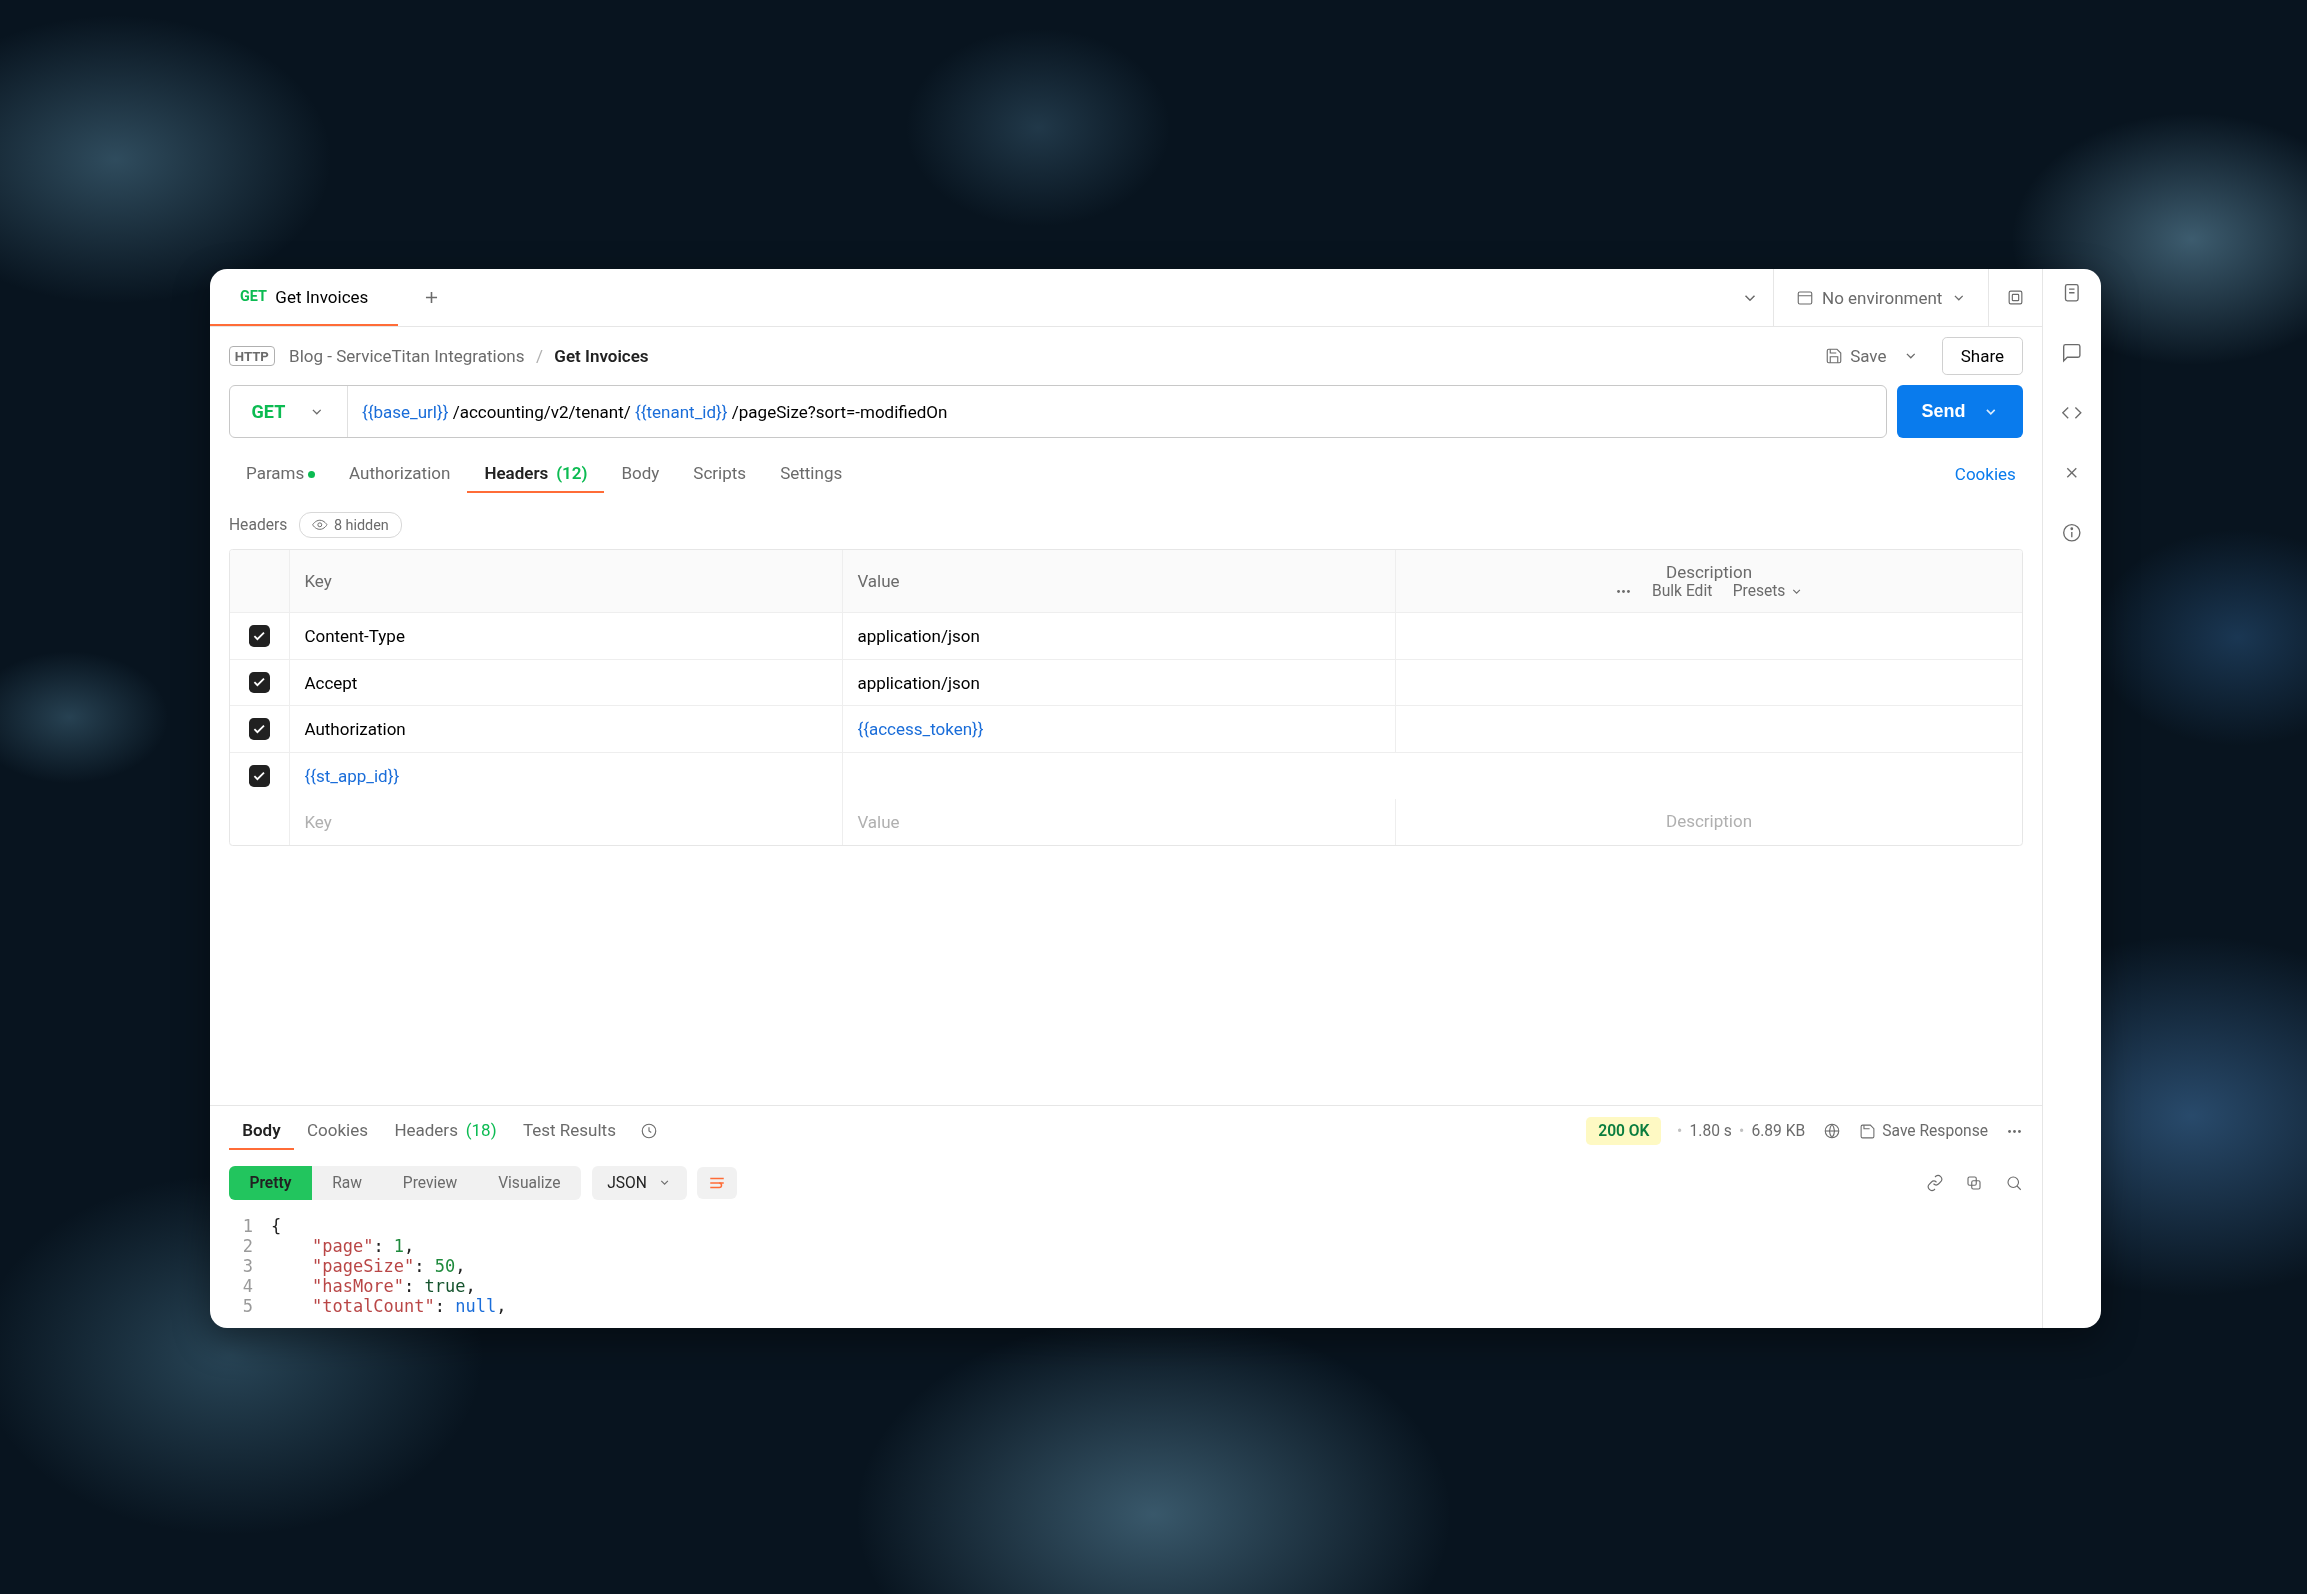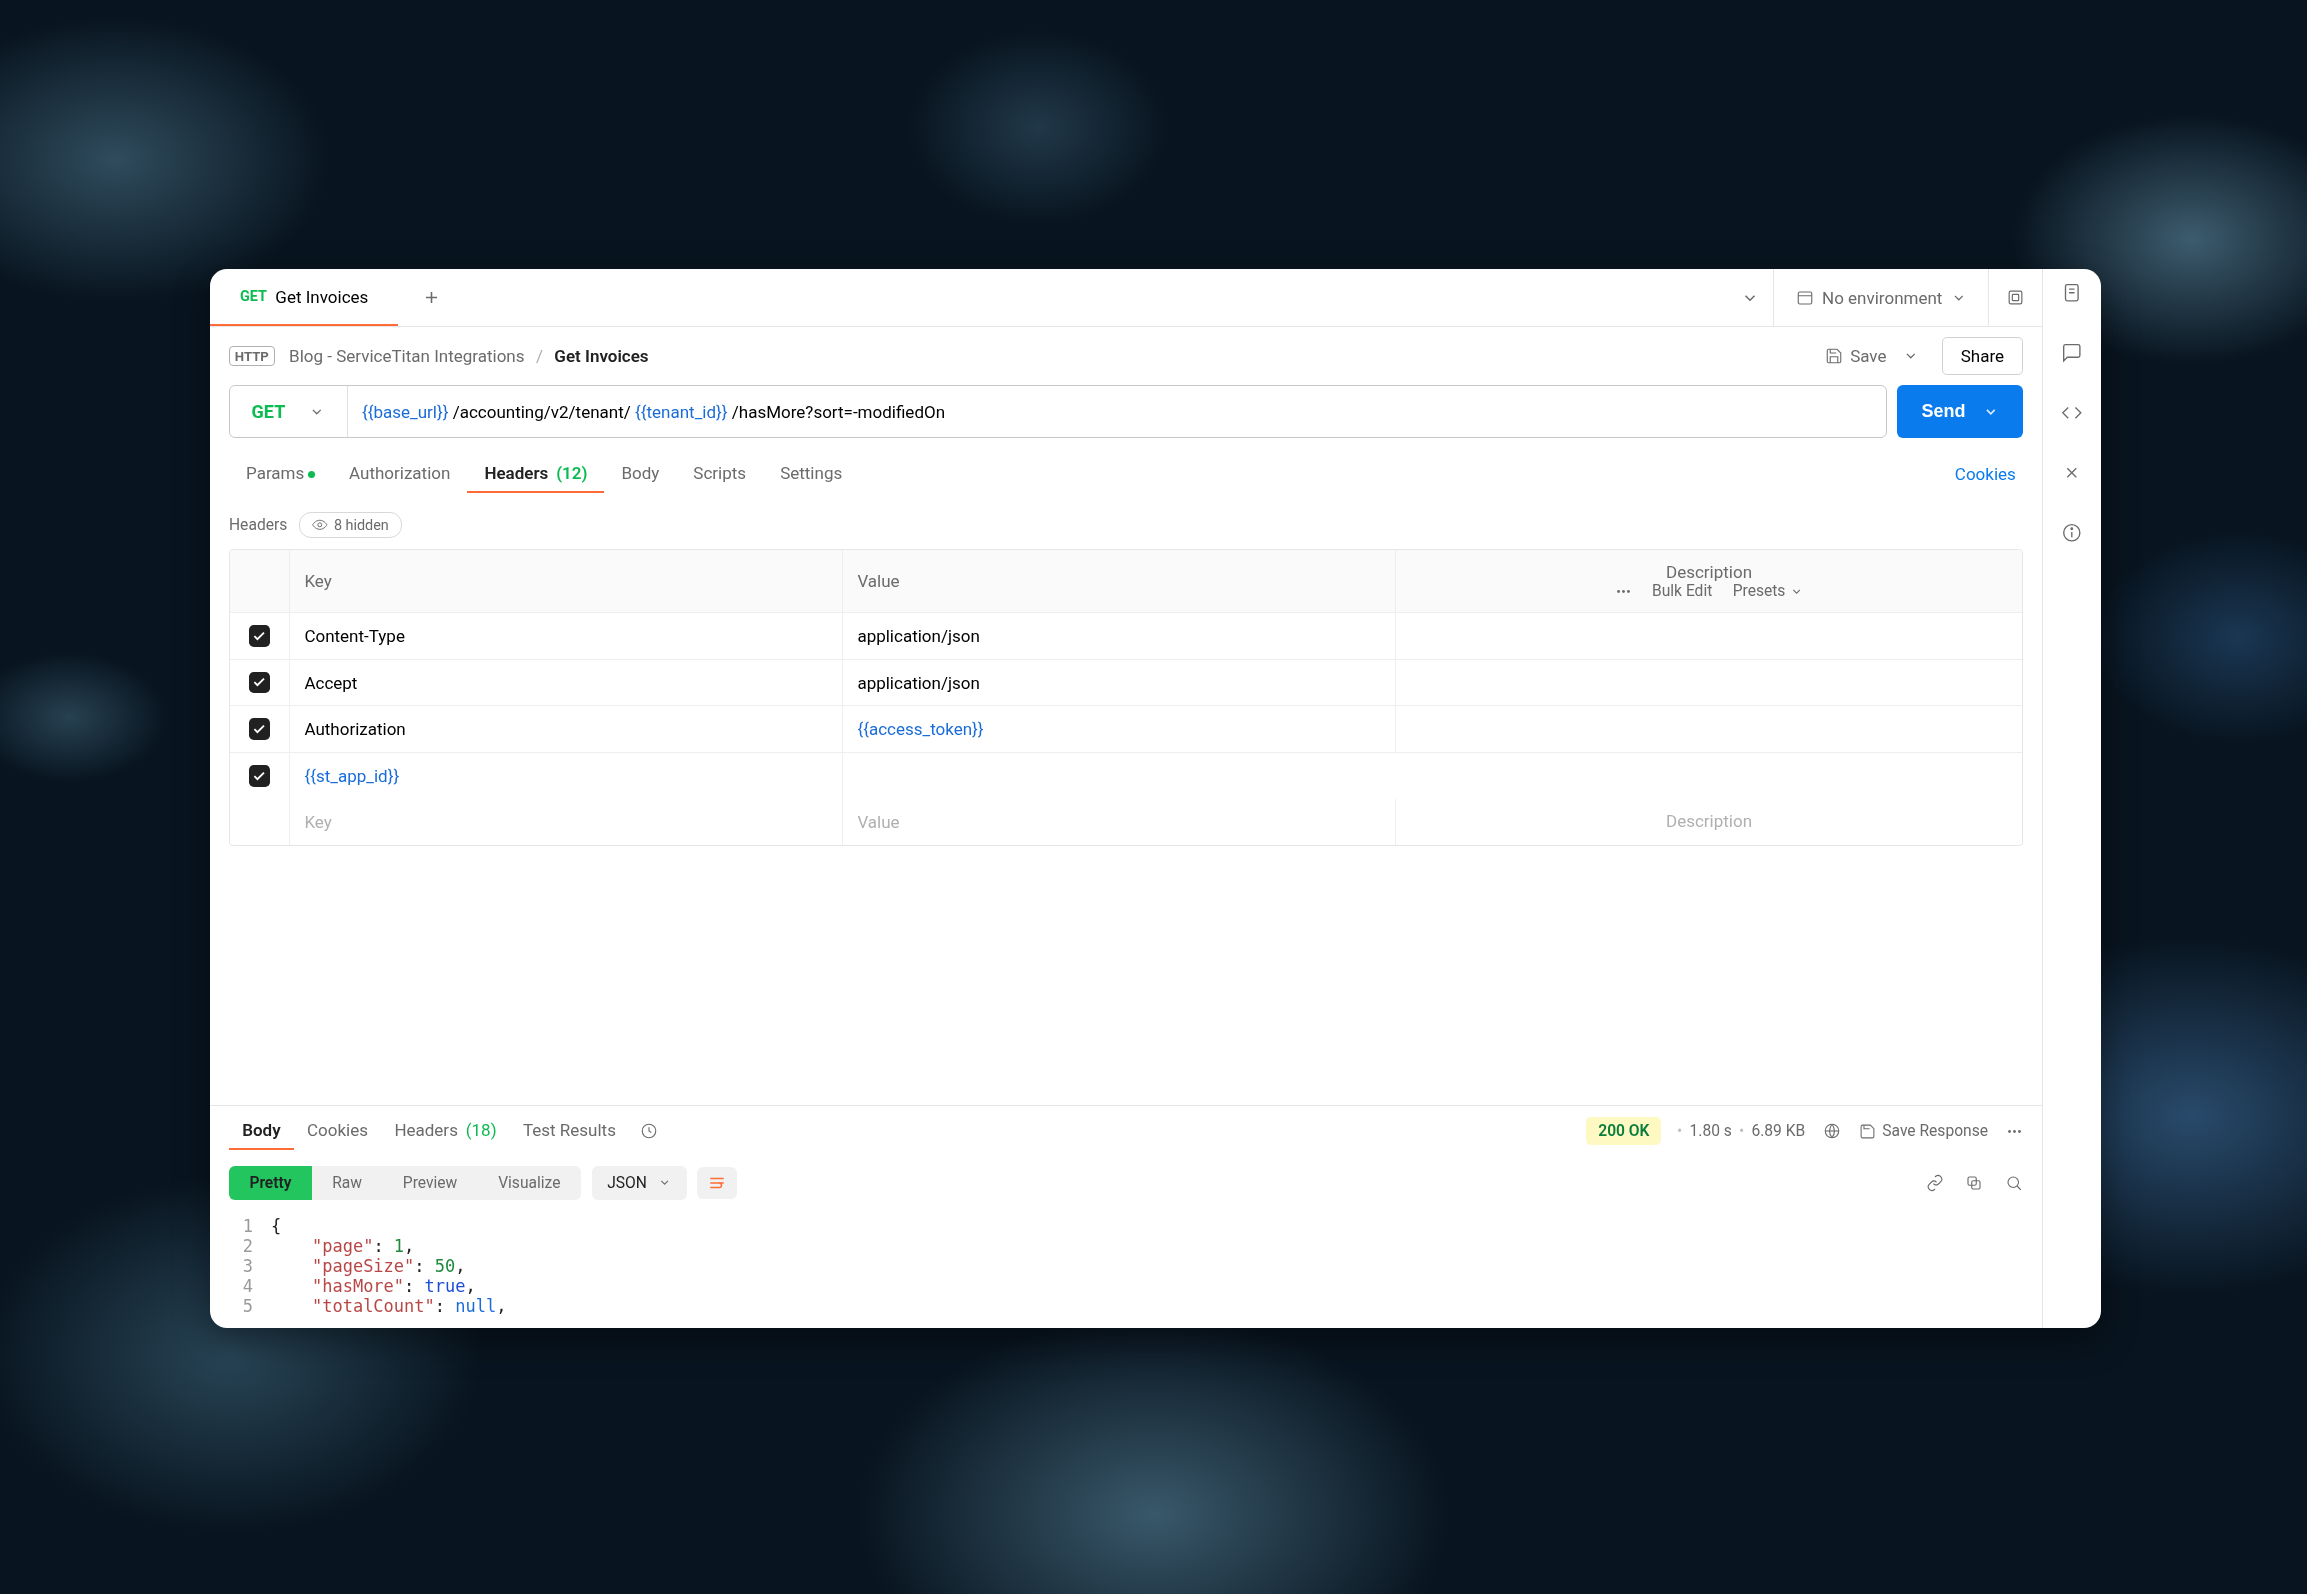--- a/index.html
+++ b/index.html
@@ -205,21 +205,21 @@
   font-family: ui-monospace, SFMono-Regular, Menlo, Consolas, monospace;
   font-size:17px; padding:6px 19px 12px;
 }
 .code-line { display:flex; }
 .lineno { width:42px; text-align:right; color:#9a9a9a; padding-right:18px; user-select:none;}
 .code-content { white-space:pre; }
 .tok-brace{color:#212121;}
 .tok-key{color:#b94646;}
 .tok-punc{color:#212121;}
 .tok-num{color:#1e8a3c;}
-.tok-bool{color:#1d4ed8;}
+.tok-bool{color:#14532d;}
 .tok-null{color:#1a6dd9;}
 
 svg { display:block; }
 </style>
 </head>
 <body>
 
 <div class="bg-abstract"></div>
 
 <div class="app-window">
@@ -288,21 +288,21 @@
 
     <div class="url-row">
       <div class="url-bar">
         <div class="method-select">
           <span>GET</span>
           <svg viewBox="0 0 24 24" width="15.6" height="15.6" fill="none" stroke="#6b6b6b" stroke-width="2">
               <polyline points="6 9 12 15 18 9"></polyline>
             </svg>
         </div>
         <div class="url-input">
-          <span class="var">{{base_url}}</span><span> /accounting/v2/tenant/ </span><span class="var">{{tenant_id}}</span><span> /hasMore?sort=-modifiedOn</span>
+          <span class="var">{{base_url}}</span><span> /accounting/v2/tenant/ </span><span class="var">{{tenant_id}}</span><span> /pageSize?sort=-modifiedOn</span>
         </div>
       </div>
       <button class="send-btn">
         <span>Send</span>
         <svg class="chev" viewBox="0 0 24 24" width="15.6" height="15.6" fill="none" stroke="currentColor" stroke-width="2.5">
             <polyline points="6 9 12 15 18 9"></polyline>
           </svg>
       </button>
     </div>
 

